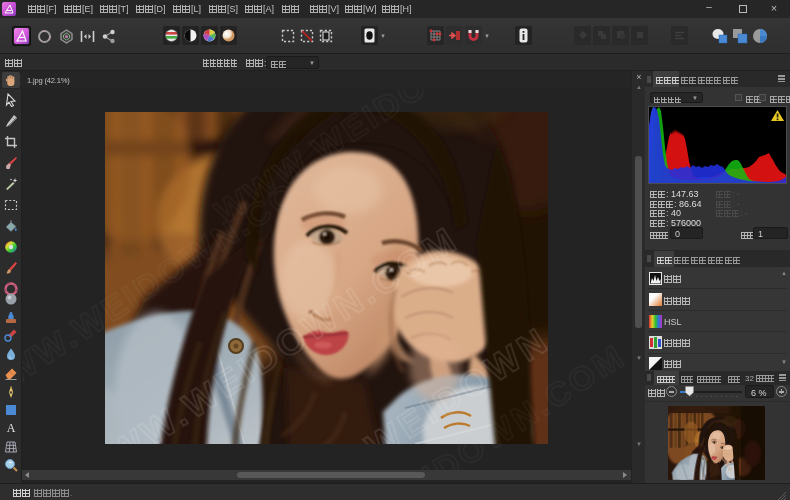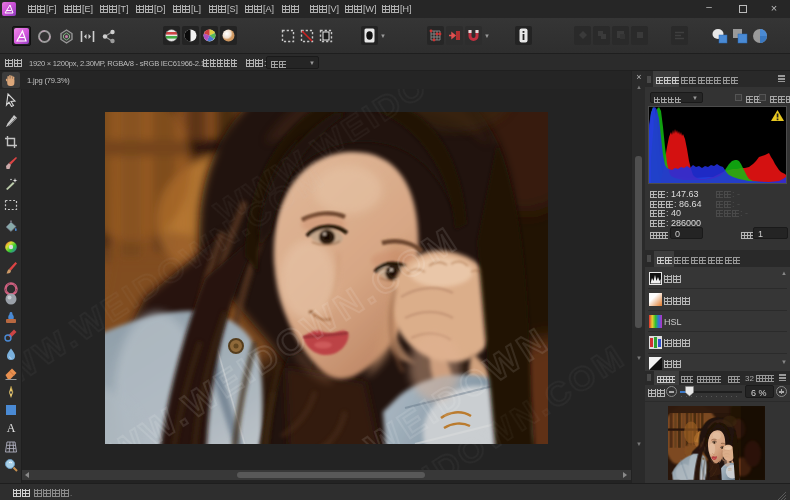--- a/index.html
+++ b/index.html
@@ -195,40 +195,39 @@
     </svg>
  <svg class="a" style="left:752px;top:10px" width="16" height="16">
       <circle cx="8" cy="8" r="7" fill="#9a9a9a"></circle>
       <path d="M8 8V1a7 7 0 017 7z" fill="#4a8ad4"></path>
       <path d="M8 8h7a7 7 0 01-7 7z" fill="#3a78c0"></path>
     </svg>
 </div>
 
 <div class="a" id="ctx" style="left:0;top:54px;width:790px;height:17px;background:#2b2b2b;border-bottom:1px solid #202020">
  <span class="a t" style="left:5px;top:4px;color:#cecece"><i class="z"></i><i class="z"></i></span>
- <span class="a t" style="left:29px;top:4.5px;color:#bdbdbd;font-size:7.6px;letter-spacing:-.25px">1920 × 1200px, 2.30MP, RGBA/8 - sRGB IEC61966-2.1</span>
  <span class="a t" style="left:203px;top:4px;color:#c6c6c6"><i class="z" style="width:6px"></i><i class="z" style="width:6px"></i><i class="z" style="width:6px"></i><i class="z" style="width:6px"></i><i class="z" style="width:6px"></i></span>
  <span class="a t" style="left:246px;top:4px;color:#c6c6c6"><i class="z"></i><i class="z"></i>:</span>
  <div class="a" style="left:266px;top:2px;width:53px;height:13px;background:#252525;border:1px solid #1a1a1a;border-radius:2px">
   <span class="a t" style="left:4px;top:2px;color:#b5b5b5"><i class="z" style="width:7px;height:7px"></i><i class="z" style="width:7px;height:7px"></i></span>
   <div class="a" style="right:3px;top:3px;color:#999;font-size:6px">▼</div>
  </div>
 </div>
 
 <div class="a" id="dtab" style="left:0;top:71px;width:790px;height:18px;background:#252525">
  <div class="a" style="left:2px;top:1px;width:18px;height:16px;background:#3c3c3c;border-radius:2px"></div>
  <svg class="a" style="left:5px;top:3px" width="12" height="13">
       <rect x="2.2" y="4.5" width="7.2" height="7.5" rx="3" fill="#dca77a"></rect>
       <rect x="2.4" y="2" width="1.5" height="5" rx=".75" fill="#dca77a"></rect>
       <rect x="4.2" y="1" width="1.5" height="5" rx=".75" fill="#dca77a"></rect>
       <rect x="6" y="1.4" width="1.5" height="5" rx=".75" fill="#dca77a"></rect>
       <rect x="7.8" y="2.4" width="1.5" height="5" rx=".75" fill="#dca77a"></rect>
       <path d="M2.2 8L1 6.2c-.6-1 .7-1.9 1.4-.9z" fill="#dca77a"></path>
     </svg>
- <span class="a t" style="left:27px;top:5px;color:#c0c0c0;font-size:7.6px;letter-spacing:-.2px">1.jpg (79.3%)</span>
+ <span class="a t" style="left:27px;top:5px;color:#c0c0c0;font-size:7.6px;letter-spacing:-.2px">1.jpg (42.1%)</span>
 </div>
 
 <div class="a" id="tools" style="left:0;top:89px;width:22px;height:394px;background:#2c2c2c;border-right:1px solid #1f1f1f"></div>
 <svg class="a" style="left:4px;top:93px" width="14" height="14">
     <path d="M4 1l7 7-4 .5 2.5 4-2 1L5 9.2 2.5 12z" fill="#2c2c2c" stroke="#d8d8d8" stroke-width="1.1"></path>
   </svg>
 <svg class="a" style="left:4px;top:114px" width="14" height="14">
     <path d="M10 1l3 3-7.5 7.5L2 13l1.5-3.5z" fill="#c8c8c8"></path>
     <path d="M8.5 3.5l2 2" stroke="#888" stroke-width="1"></path>
     <path d="M3 13l9-9" stroke="#4a4a4a" stroke-width=".6"></path>
@@ -533,21 +532,21 @@
  </svg>
  <svg class="a" style="left:126px;top:39px" width="13" height="12">
       <path d="M6.5 0L13 11H0z" fill="#e8c820"></path>
       <rect x="5.7" y="3.5" width="1.7" height="4" fill="#222"></rect>
       <rect x="5.7" y="8.5" width="1.7" height="1.7" fill="#222"></rect>
     </svg>
 
  <span class="a t" style="left:5px;top:118px;color:#c8c8c8"><i class="zs z"></i><i class="zs z"></i>: <b style="color:#dcdcdc;font-weight:normal">147.63</b></span>
  <span class="a t" style="left:5px;top:128px;color:#c8c8c8"><i class="zs z"></i><i class="zs z"></i><i class="zs z"></i>: <b style="color:#dcdcdc;font-weight:normal">86.64</b></span>
  <span class="a t" style="left:5px;top:137px;color:#c8c8c8"><i class="zs z"></i><i class="zs z"></i>: <b style="color:#dcdcdc;font-weight:normal">40</b></span>
- <span class="a t" style="left:5px;top:147px;color:#c8c8c8"><i class="zs z"></i><i class="zs z"></i>: <b style="color:#dcdcdc;font-weight:normal">286000</b></span>
+ <span class="a t" style="left:5px;top:147px;color:#c8c8c8"><i class="zs z"></i><i class="zs z"></i>: <b style="color:#dcdcdc;font-weight:normal">576000</b></span>
  <span class="a t" style="left:71px;top:118px;color:#4e4e4e"><i class="zs z"></i><i class="zs z"></i>: -</span>
  <span class="a t" style="left:71px;top:128px;color:#4e4e4e"><i class="zs z"></i><i class="zs z"></i>: -</span>
  <span class="a t" style="left:71px;top:137px;color:#4e4e4e"><i class="zs z"></i><i class="zs z"></i><i class="zs z"></i>: -</span>
 
  <span class="a t" style="left:5px;top:159px;color:#c8c8c8"><i class="zs z" style="width:6px;margin-right:0"></i><i class="zs z" style="width:6px;margin-right:0"></i><i class="zs z" style="width:6px;margin-right:0"></i></span>
  <div class="a" style="left:25px;top:156px;width:33px;height:12px;background:#242424;border:1px solid #1a1a1a;border-radius:2px">
       <span class="a t" style="left:4px;top:1px;color:#ccc">0</span>
     </div>
  <span class="a t" style="left:96px;top:159px;color:#c8c8c8"><i class="zs z" style="width:6px;margin-right:0"></i><i class="zs z" style="width:6px;margin-right:0"></i></span>
  <div class="a" style="left:108px;top:156px;width:35px;height:12px;background:#242424;border:1px solid #1a1a1a;border-radius:2px">

